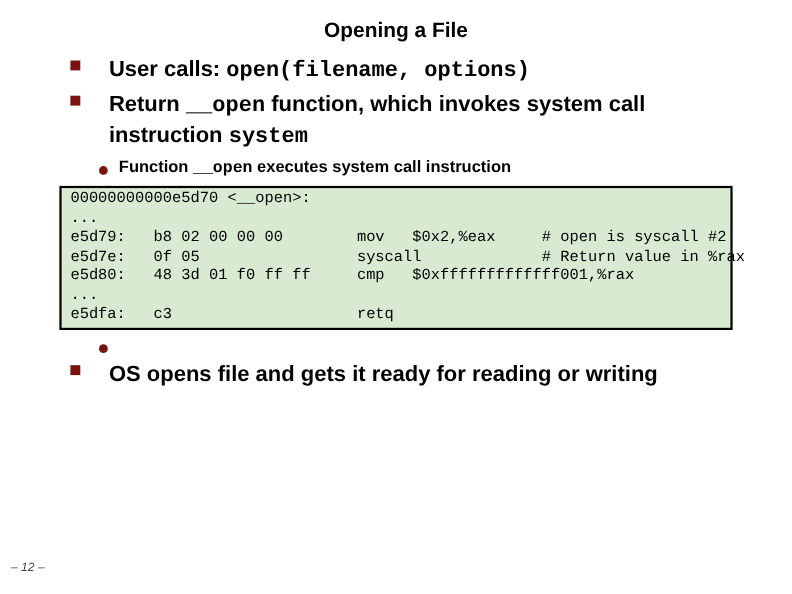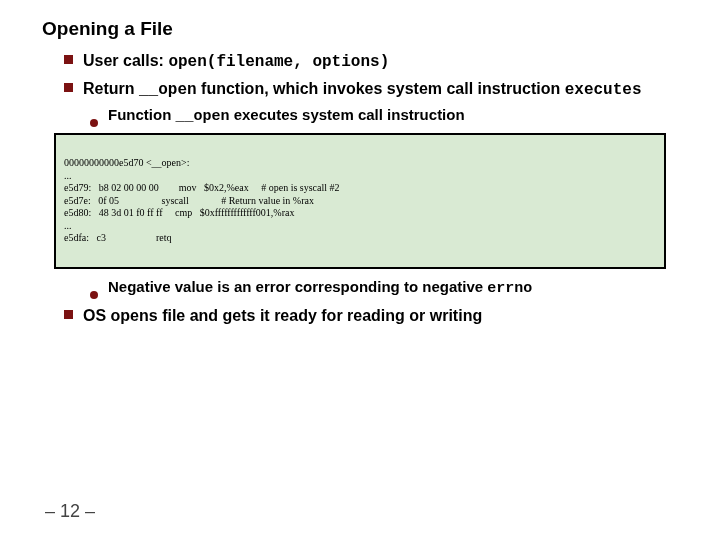--- a/index.html
+++ b/index.html
@@ -17,43 +17,45 @@
     padding: 18px 30px 0 30px;
   }
   h1.title {
     font-size: 32px;
     font-weight: bold;
     margin: 0 0 16px 0;
   }
   h2.subtitle {
     font-size: 19px;
     font-weight: bold;
-    margin: 0 0 10px 12px;
+    margin: 0 0 10px 0;
+    text-align: center;
   }
   .level1 {
     margin-left: 34px;
     margin-bottom: 4px;
   }
   .level2 {
     margin-left: 60px;
     margin-bottom: 2px;
   }
   .after-box {
     margin: 8px 0 6px 60px;
   }
   .bullet-row {
     display: flex;
     align-items: flex-start;
-    font-size: 16px;
+    font-size: 20px;
     font-weight: bold;
     line-height: 1.35;
+    gap: 16px;
   }
   .sub-row {
     display: flex;
-    align-items: flex-end;
+    align-items: center;
     font-size: 15px;
     font-weight: bold;
     line-height: 1.35;
   }
   .sq {
     display: inline-block;
     width: 9px;
     height: 9px;
     background: #7b1212;
     margin: 5px 10px 0 0;
@@ -69,33 +71,33 @@
     flex: 0 0 8px;
   }
   code, .code {
     font-family: "Courier New", monospace;
     font-weight: bold;
   }
   .codebox {
     margin: 6px 24px 0 24px;
     border: 2px solid #000;
     background: #d9ead3;
-    padding: 22px 8px;
-    font-family: Liberation Serif, serif;
-    font-size: 10px;
+    padding: 2px 8px;
+    font-family: Liberation Mono, monospace;
+    font-size: 14px;
     line-height: 1.25;
     white-space: pre;
   }
   .pagenum {
     position: absolute;
     left: 10px;
     bottom: 18px;
-    font-size: 18px;
+    font-size: 11px;
+    font-style: italic;
     color: #444;
-    margin-left: 35px;
   }
 </style>
 </head>
 <body>
 
 <div class="slide">
   <h2 class="subtitle">Opening a File</h2>
 
   <div class="level1">
     <div class="bullet-row">
@@ -103,21 +105,21 @@
       <span>
         <span>User calls: </span><span class="code">open(filename, options)</span>
       </span>
     </div>
   </div>
 
   <div class="level1">
     <div class="bullet-row">
       <span class="sq"></span>
       <span>
-        <span>Return </span><span class="code">__open</span><span> function, which invokes system call instruction </span><span class="code">executes</span>
+        <span>Return </span><span class="code">__open</span><span> function, which invokes system call instruction </span><span class="code">system</span>
       </span>
     </div>
   </div>
 
   <div class="level2">
     <div class="sub-row">
       <span class="dot"></span>
       <span>
         <span>Function </span><span class="code">__open</span><span> executes system call instruction</span>
       </span>
@@ -128,23 +130,20 @@
 ...
 e5d79:   b8 02 00 00 00        mov   $0x2,%eax     # open is syscall #2
 e5d7e:   0f 05                 syscall             # Return value in %rax
 e5d80:   48 3d 01 f0 ff ff     cmp   $0xfffffffffffff001,%rax
 ...
 e5dfa:   c3                    retq</div>
 
   <div class="after-box">
     <div class="sub-row">
       <span class="dot"></span>
-      <span>
-        <span>Negative value is an error corresponding to negative </span><span class="code">errno</span>
-      </span>
     </div>
   </div>
 
   <div class="level1" style="margin-top:6px">
     <div class="bullet-row">
       <span class="sq"></span>
       <span>OS opens file and gets it ready for reading or writing</span>
     </div>
   </div>
 

